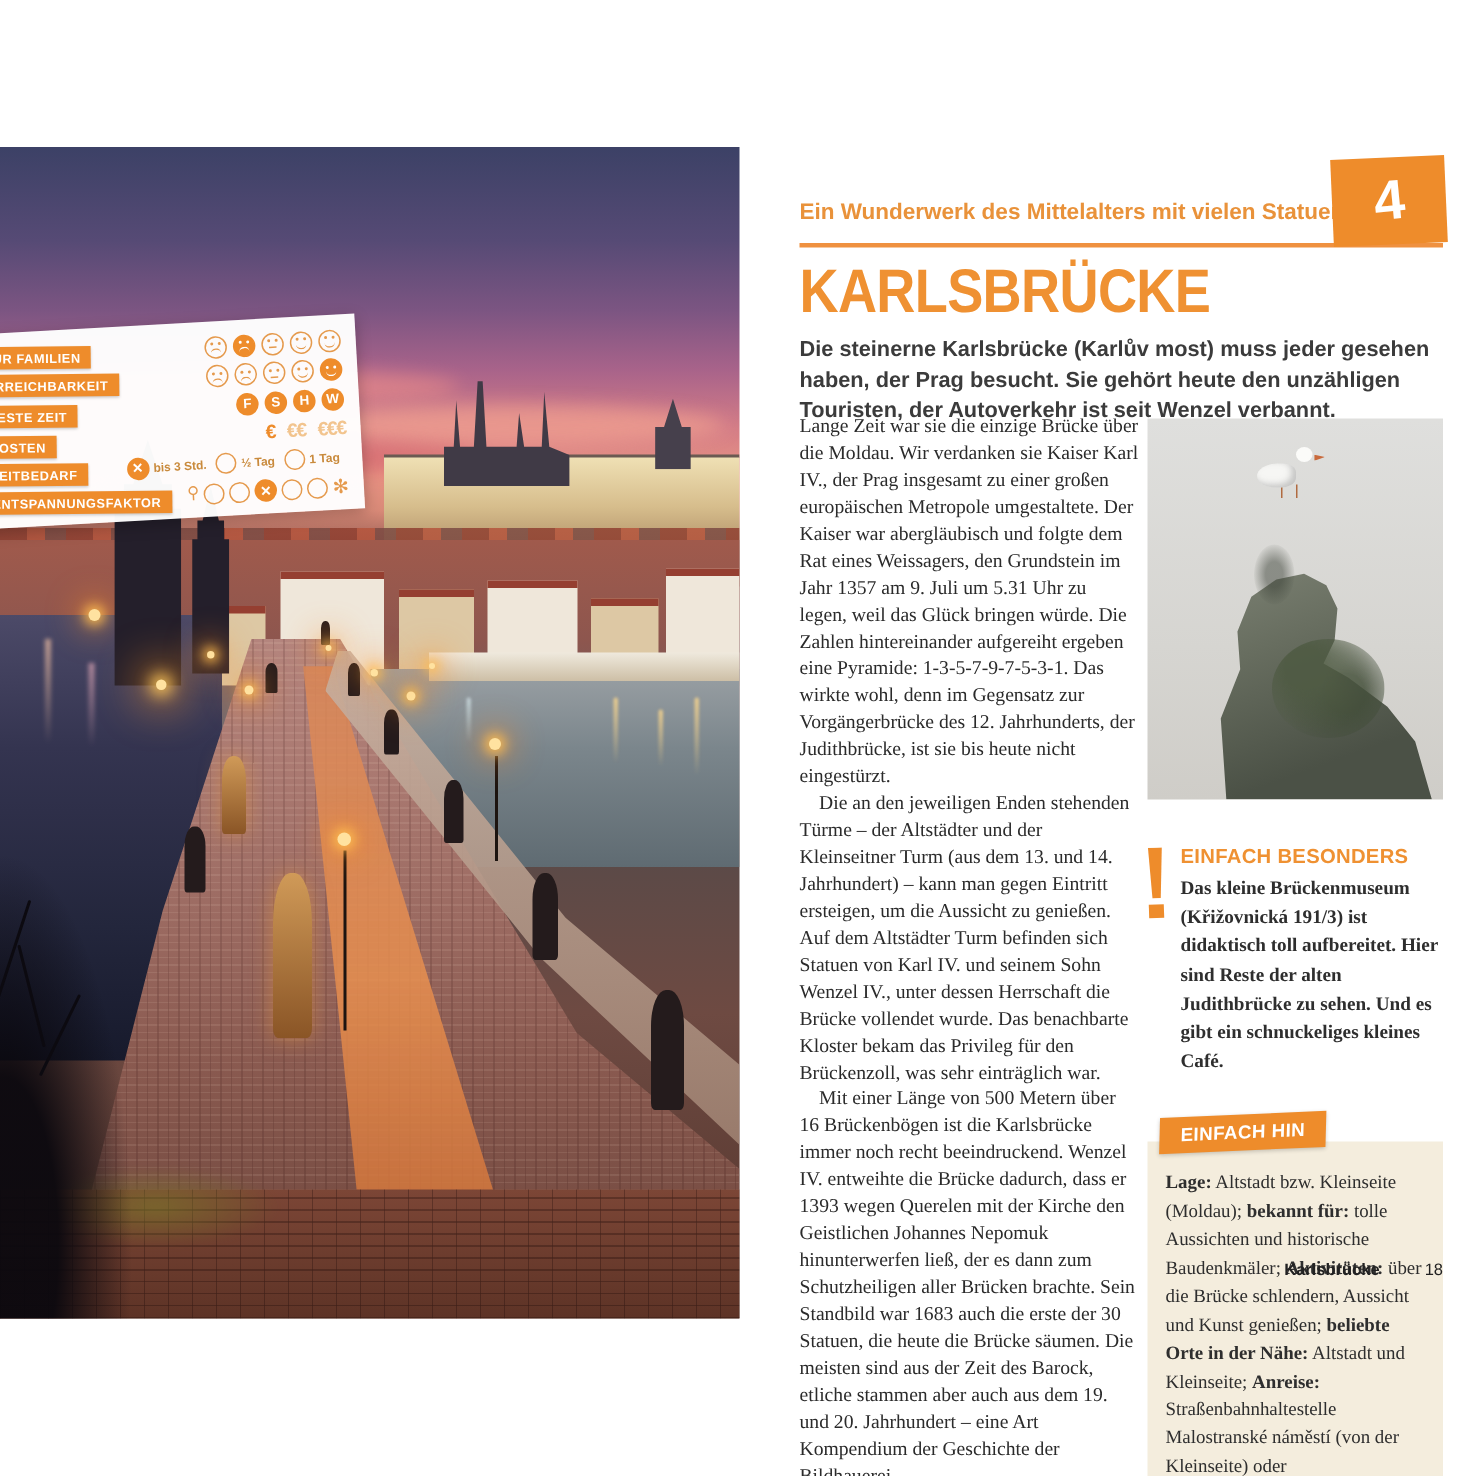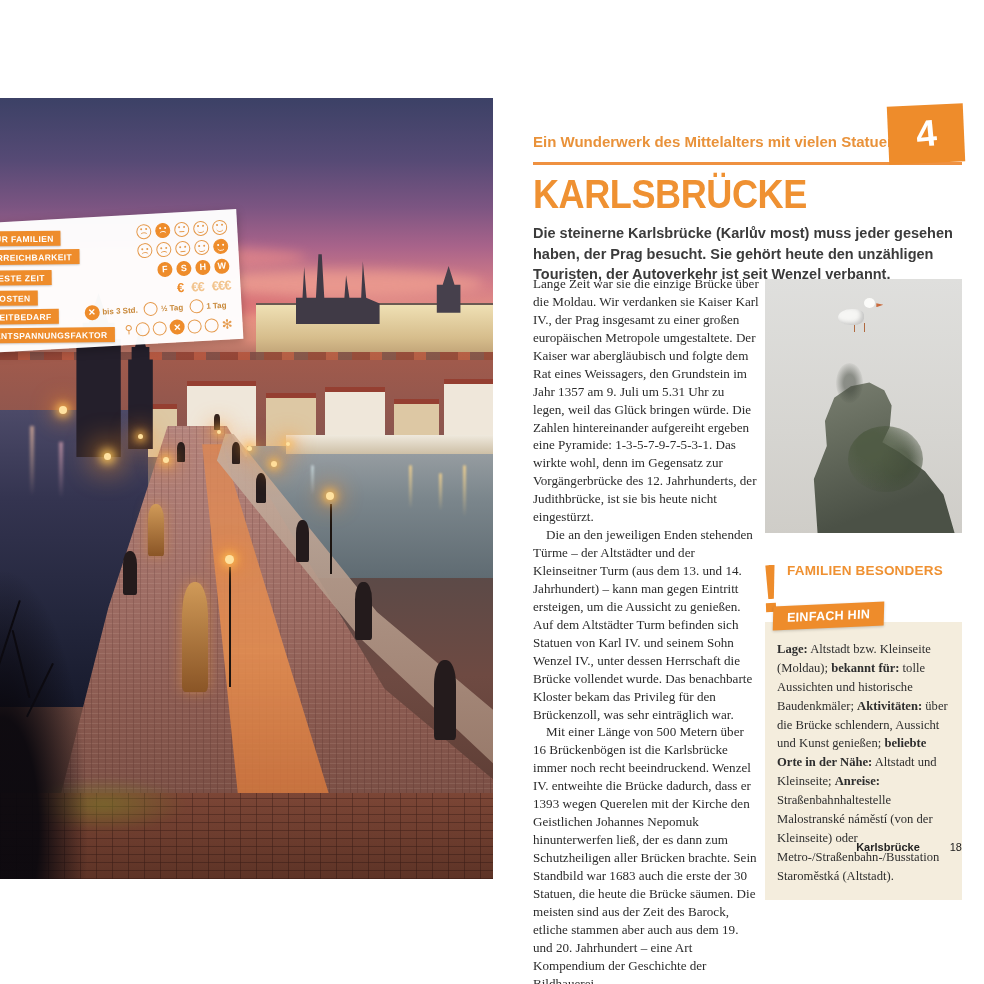--- a/index.html
+++ b/index.html
@@ -329,21 +329,22 @@
         <div class="gull-leg" style="left:45%;top:17.5%;"></div>
         <div class="gull-leg" style="left:50%;top:17.5%;"></div>
         <div class="gull-body"></div>
         <div class="gull-head"></div>
         <div class="gull-beak"></div>
       </div>
 
       <div class="besonders">
         <div class="bang-bar"></div>
         <div class="bang-dot"></div>
-        <div class="bes-head">FAMILIEN BESONDERS</div>
+        <div class="bes-head">EINFACH BESONDERS</div>
+        <div class="bes-text">Das kleine Brückenmuseum (Křižovnická 191/3) ist didaktisch toll aufbereitet. Hier sind Reste der alten Judithbrücke zu sehen. Und es gibt ein schnuckeliges kleines Café.</div>
       </div>
 
       <div class="hin">
         <div class="hin-ribbon">EINFACH HIN</div>
         <div class="hin-box">
           <b>Lage:</b><span> Altstadt bzw. Kleinseite (Moldau); </span><b>bekannt für:</b><span> tolle Aussichten und historische Baudenkmäler; </span><b>Aktivitäten:</b><span> über die Brücke schlendern, Aussicht und Kunst genießen; </span><b>beliebte Orte in der Nähe:</b><span> Altstadt und Kleinseite; </span><b>Anreise:</b><span> Straßenbahnhaltestelle Malostranské náměstí (von der Kleinseite) oder Metro-/Straßenbahn-/Busstation Staroměstká (Altstadt).</span>
         </div>
       </div>
     </div>
   </div>

